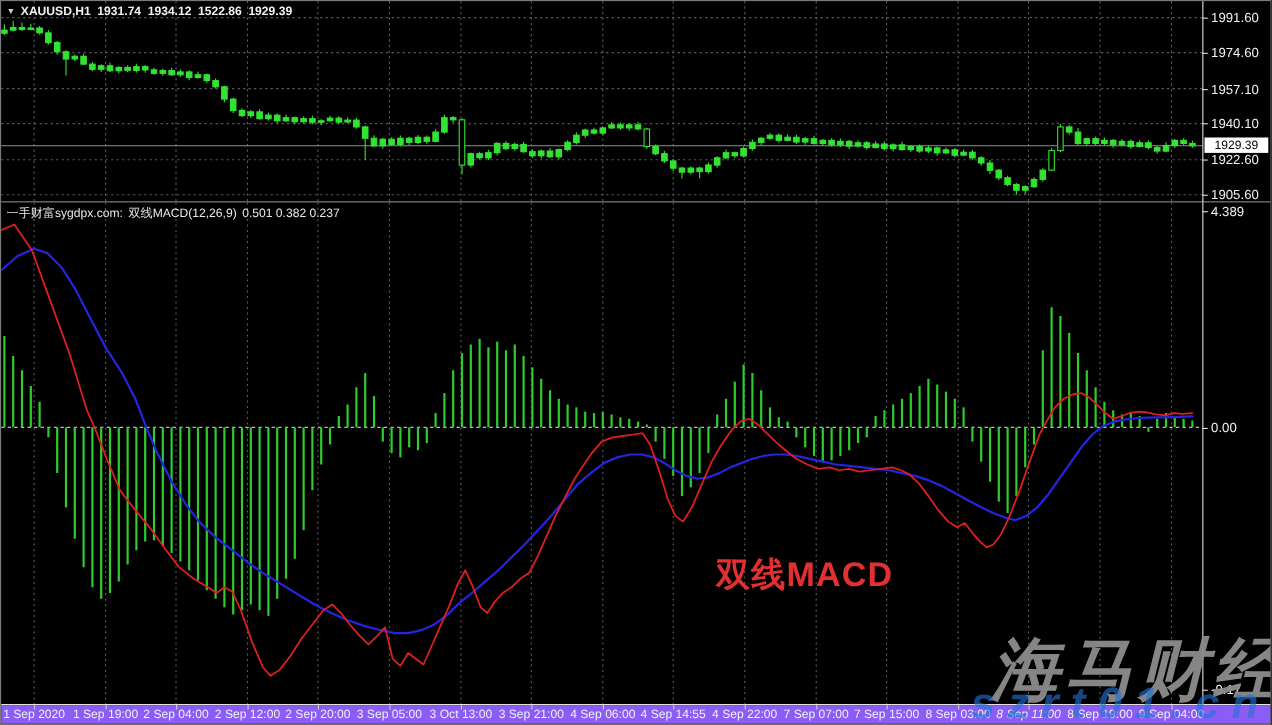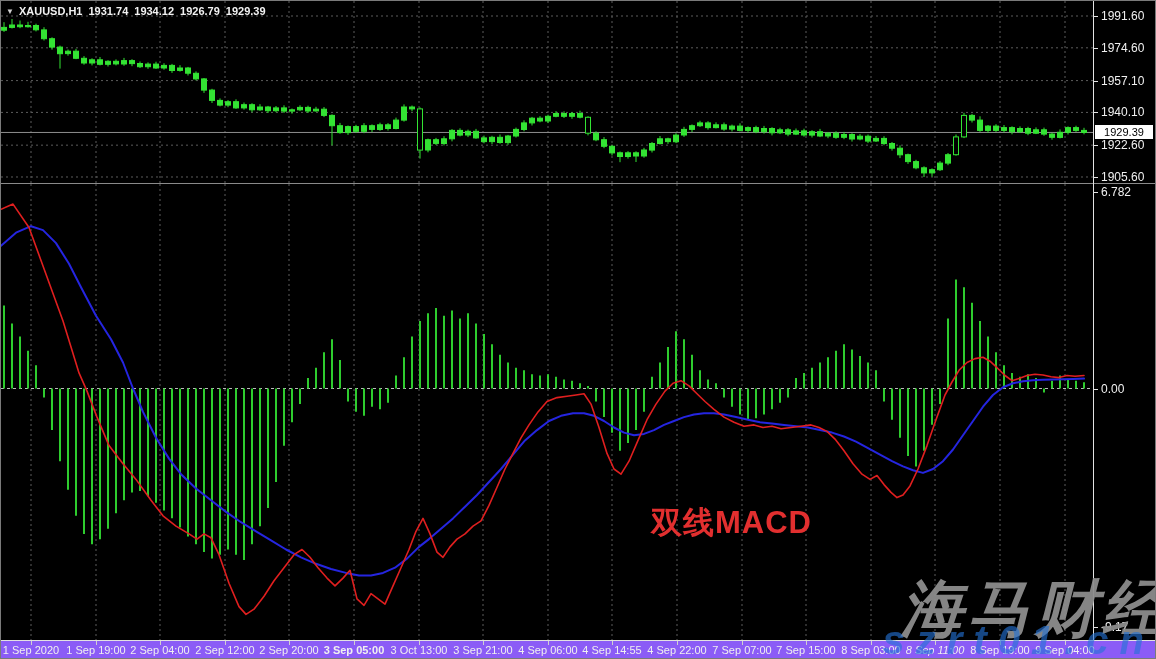--- a/index.html
+++ b/index.html
@@ -481,25 +481,28 @@
       <line x1="1051" y1="204.5" x2="1051" y2="196.709" stroke="#2ecc2e" stroke-width="2"></line>
       <line x1="1059" y1="204.5" x2="1059" y2="191.515" stroke="#2ecc2e" stroke-width="2"></line>
       <line x1="1067" y1="204.5" x2="1067" y2="195.4105" stroke="#2ecc2e" stroke-width="2"></line>
       <line x1="1075" y1="204.5" x2="1075" y2="196.709" stroke="#2ecc2e" stroke-width="2"></line>
       <line x1="1083" y1="204.5" x2="1083" y2="198.2672" stroke="#2ecc2e" stroke-width="2"></line>
       <polyline points="0,61.7 15,48.7 30,42.2 42,46.1 55,59.1 68,79.8 80,103.2 95,131.8 110,155.2 122,178.5 132,204.5 142,227.9 155,253.8 168,274.6 180,290.2 195,304.5 210,316.2 225,327.9 240,338.2 255,347.3 270,356.4 285,365.5 300,373.3 315,379.8 330,385.0 345,388.9 358,391.5 370,391.5 382,388.9 394,383.7 406,374.6 418,362.9 428,355.1 440,344.7 452,334.4 464,322.7 476,311.0 488,298.0 500,285.0 512,270.7 524,256.4 536,246.1 548,237.0 560,231.8 572,229.2 583,229.2 593,231.8 603,237.0 613,243.5 623,248.6 633,251.2 643,249.9 653,246.1 663,240.9 673,237.0 683,233.1 693,230.5 703,229.2 713,229.2 723,230.5 735,233.1 747,235.7 759,238.3 771,239.6 783,240.9 795,242.2 807,243.5 819,246.1 831,248.6 843,252.5 855,257.7 867,264.2 879,270.7 891,277.2 902,282.4 912,286.3 922,288.9 932,285.0 942,277.2 952,265.5 962,251.2 972,237.0 982,222.7 992,211.0 1002,203.2 1012,199.3 1022,197.2 1032,196.2 1042,195.7 1052,195.4 1062,195.2 1072,194.9 1083,194.6" fill="none" stroke="#2525e0" stroke-width="2" stroke-linejoin="round" stroke-linecap="round"></polyline>
       <polyline points="0,25.3 12,20.1 28,43.5 45,90.2 62,137.0 78,188.9 86,207.1 96,233.1 108,261.6 122,279.8 135,295.4 150,316.2 162,331.8 175,342.1 188,349.9 196,355.1 203,349.9 210,353.8 218,370.7 228,399.3 238,422.6 245,430.4 253,425.2 263,412.3 273,396.7 283,383.7 293,370.7 301,365.5 309,373.3 317,383.7 326,394.1 334,401.9 342,394.1 349,386.3 356,414.9 363,421.3 370,409.7 377,414.9 384,420.1 392,401.9 400,383.7 408,365.5 415,347.3 422,334.4 429,349.9 436,368.1 442,373.3 449,362.9 456,355.1 464,349.9 472,342.1 480,336.9 488,321.4 496,303.2 504,285.0 512,269.4 520,253.8 528,240.9 537,227.9 546,217.5 556,213.6 566,212.3 575,211.0 583,209.7 590,220.1 598,243.5 606,269.4 613,285.0 620,290.2 628,277.2 637,256.4 646,235.7 655,220.1 664,207.1 672,199.3 680,196.7 688,201.9 696,209.7 704,217.5 713,225.3 723,233.1 733,238.3 743,242.2 753,240.9 762,243.5 771,242.2 780,244.8 790,243.5 800,242.2 810,240.9 818,243.5 826,247.4 834,255.1 843,266.8 852,279.8 861,290.2 869,295.4 876,291.5 883,300.6 890,308.4 896,313.6 902,311.0 909,301.9 917,285.0 926,261.6 935,235.7 944,211.0 951,198.0 958,186.3 966,178.5 974,174.6 982,173.3 989,177.2 996,183.7 1004,191.5 1011,196.7 1018,194.6 1026,191.5 1034,190.2 1042,191.0 1050,192.8 1058,193.6 1066,191.5 1074,192.3 1083,191.5" fill="none" stroke="#e01f1f" stroke-width="1.6" stroke-linejoin="round" stroke-linecap="round"></polyline>
     </svg>
 
   <div id="chart-title">
-    <span class="tri">▼</span><span>XAUUSD,H1</span><span>1931.74</span><span>1934.12</span><span>1926.79</span><span>1929.39</span>
+    <span class="tri">▼</span><span>XAUUSD,H1</span><span>1931.74</span><span>1934.12</span><span>1522.86</span><span>1929.39</span>
   </div>
 
   <div class="hsep" style="top:182px"></div>
 
+  <div id="indicator-header">
+    <span>一手财富sygdpx.com:</span><span>双线MACD(12,26,9)</span><span>0.501 0.382 0.237</span>
+  </div>
 
   <div id="macd-overlay-label" style="color: rgb(226, 47, 47);">双线MACD</div>
 
   <div id="brand-watermark">海马财经</div>
   <div id="url-watermark">szrt01.cn</div>
 
   <div class="hsep bright" style="top:639px"></div>
   <div class="vsep"></div>
 
   <div id="price-axis">
@@ -511,40 +514,40 @@
       <div class="tick" style="top: 79.584px;"></div>
       <div class="axis-label" style="top: 105.408px;">1940.10</div>
       <div class="tick" style="top: 111.408px;"></div>
       <div class="axis-label" style="top: 138.168px;">1922.60</div>
       <div class="tick" style="top: 144.168px;"></div>
       <div class="axis-label" style="top: 169.992px;">1905.60</div>
       <div class="tick" style="top: 175.992px;"></div>
     </div>
   <div id="current-badge" style="top: 124.457px;">1929.39</div>
   <div id="macd-axis-labels">
-      <div class="axis-label" style="top: 184.518px;">6.782</div>
+      <div class="axis-label" style="top: 184.518px;">4.389</div>
       <div class="tick" style="top: 190.518px;"></div>
       <div class="axis-label" style="top: 381.5px;">0.00</div>
       <div class="tick" style="top: 387.5px;"></div>
       <div class="axis-label" style="top: 619.645px;">-9.17</div>
       <div class="tick" style="top: 625.645px;"></div>
     </div>
 
   <div id="time-axis">
       <div class="time-label" style="left: 30px;">1 Sep 2020</div>
       <div class="time-tick" style="left: 30px;"></div>
       <div class="time-label" style="left: 95px;">1 Sep 19:00</div>
       <div class="time-tick" style="left: 95px;"></div>
       <div class="time-label" style="left: 159px;">2 Sep 04:00</div>
       <div class="time-tick" style="left: 159px;"></div>
       <div class="time-label" style="left: 224px;">2 Sep 12:00</div>
       <div class="time-tick" style="left: 224px;"></div>
       <div class="time-label" style="left: 288px;">2 Sep 20:00</div>
       <div class="time-tick" style="left: 288px;"></div>
-      <div class="time-label" style="left: 353px; font-weight: bold;">3 Sep 05:00</div>
+      <div class="time-label" style="left: 353px;">3 Sep 05:00</div>
       <div class="time-tick" style="left: 353px;"></div>
       <div class="time-label" style="left: 418px;">3 Oct 13:00</div>
       <div class="time-tick" style="left: 418px;"></div>
       <div class="time-label" style="left: 482px;">3 Sep 21:00</div>
       <div class="time-tick" style="left: 482px;"></div>
       <div class="time-label" style="left: 547px;">4 Sep 06:00</div>
       <div class="time-tick" style="left: 547px;"></div>
       <div class="time-label" style="left: 611px;">4 Sep 14:55</div>
       <div class="time-tick" style="left: 611px;"></div>
       <div class="time-label" style="left: 676px;">4 Sep 22:00</div>

